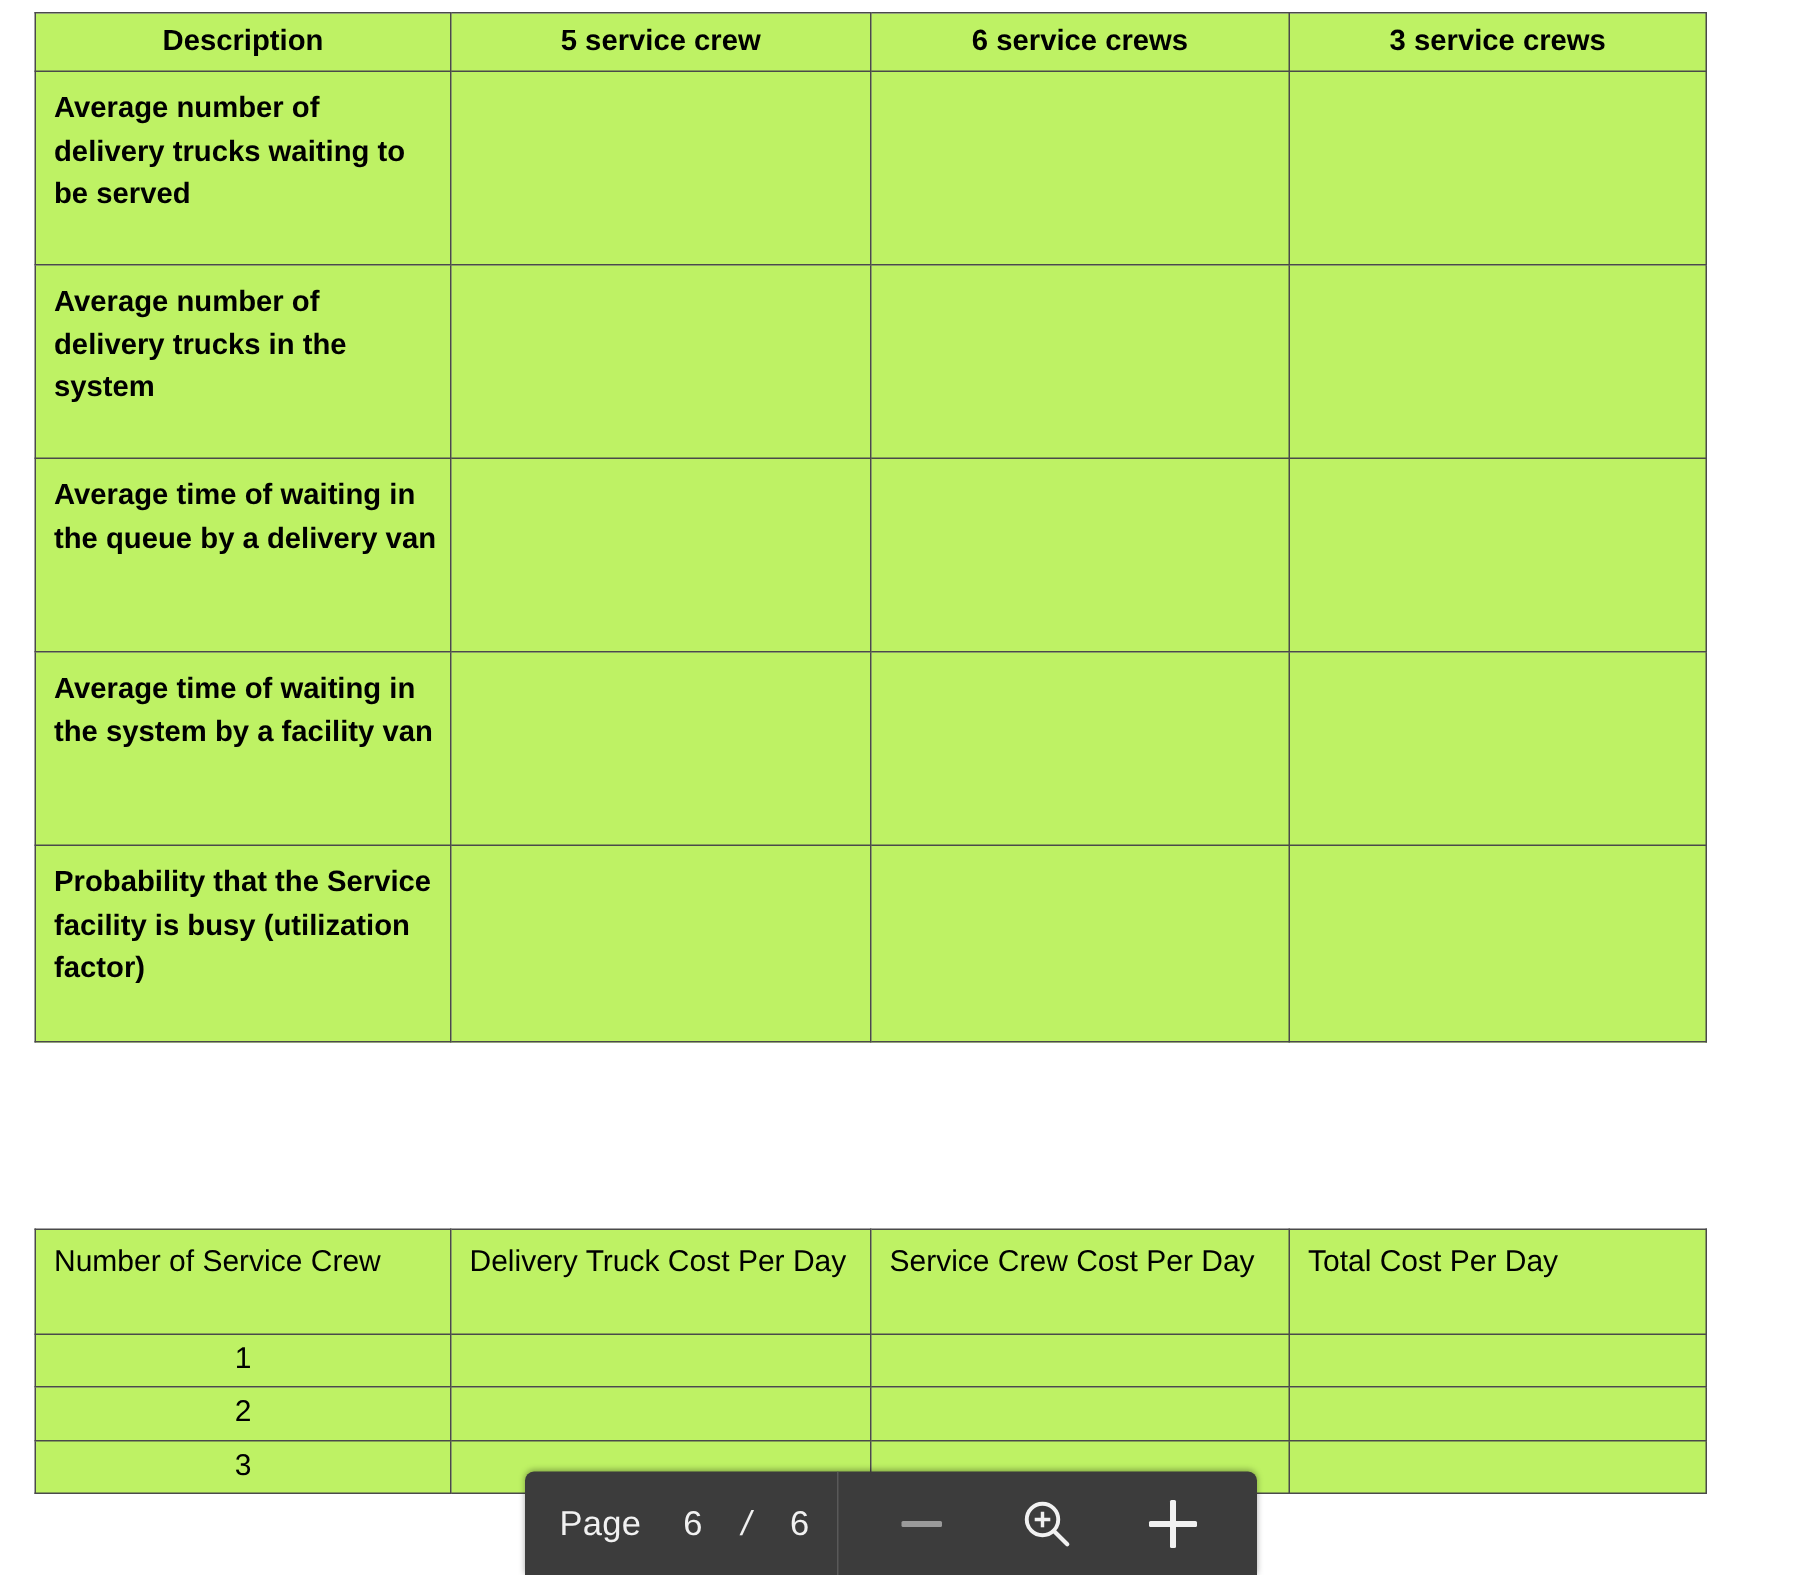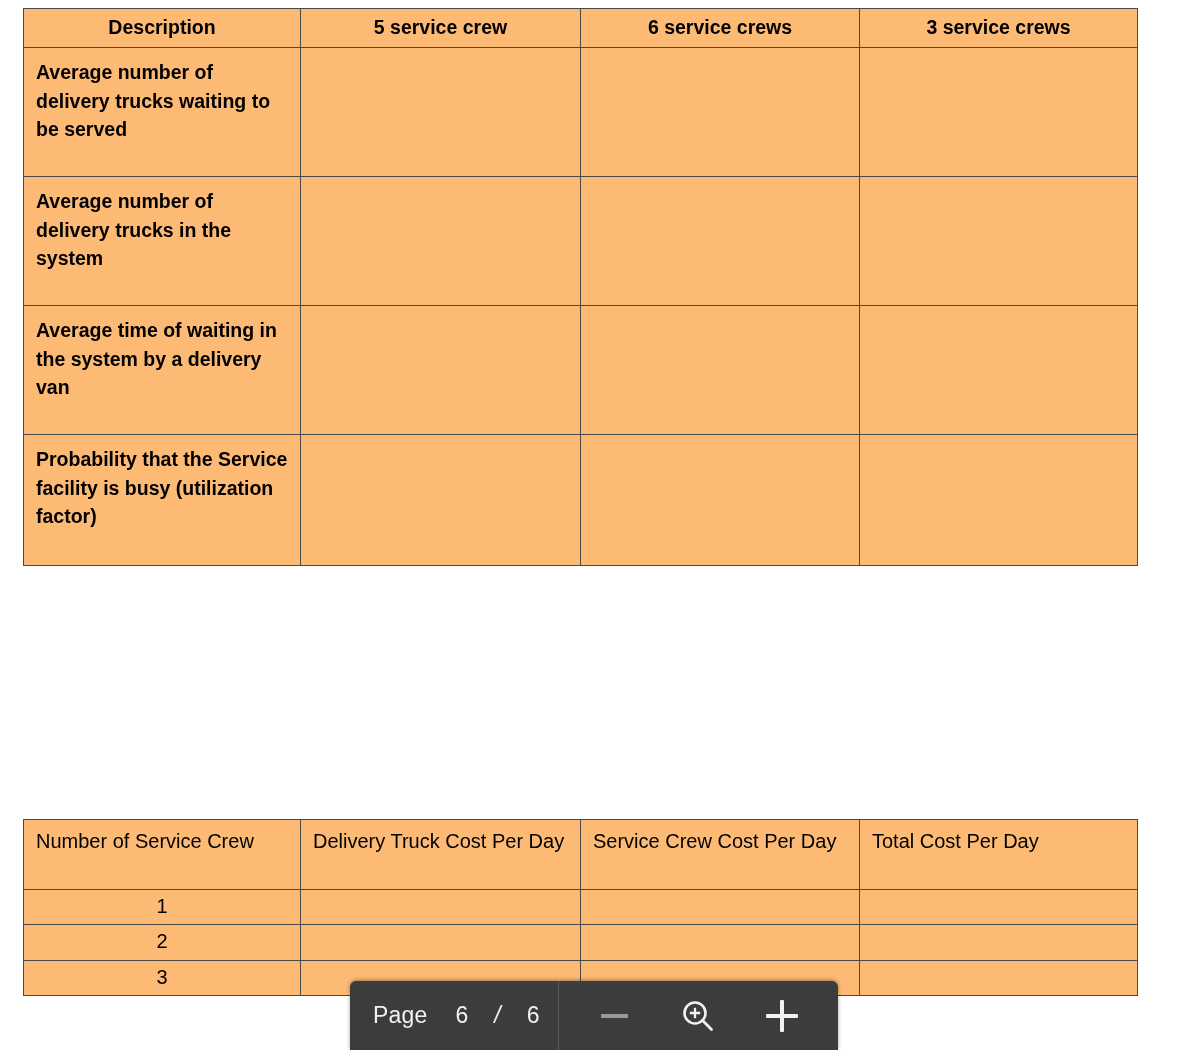--- a/index.html
+++ b/index.html
@@ -30,21 +30,21 @@
   .doc-table {
     position: absolute;
     border-collapse: collapse;
     table-layout: fixed;
     background: #ffffff;
   }
   .doc-table td, .doc-table th {
     border: 1.6px solid #4a4a4a;
     padding: 0;
     vertical-align: top;
-    background: #fdba74;
+    background: #bef264;
   }
 
   
   #metrics-table {
     left: 23px;
     top: 8px;
     width: 1114px;
   }
   #metrics-table th,
   #metrics-table td {
@@ -226,21 +226,27 @@
         <td class="value-cell"></td>
         <td class="value-cell"></td>
       </tr>
       <tr>
         <td class="desc-cell">Average number of delivery trucks in the system</td>
         <td class="value-cell"></td>
         <td class="value-cell"></td>
         <td class="value-cell"></td>
       </tr>
       <tr>
-        <td class="desc-cell">Average time of waiting in the system by a delivery van</td>
+        <td class="desc-cell">Average time of waiting in the queue by a delivery van</td>
+        <td class="value-cell"></td>
+        <td class="value-cell"></td>
+        <td class="value-cell"></td>
+      </tr>
+      <tr>
+        <td class="desc-cell">Average time of waiting in the system by a facility van</td>
         <td class="value-cell"></td>
         <td class="value-cell"></td>
         <td class="value-cell"></td>
       </tr>
       <tr class="tall">
         <td class="desc-cell">Probability that the Service facility is busy (utilization factor)</td>
         <td class="value-cell"></td>
         <td class="value-cell"></td>
         <td class="value-cell"></td>
       </tr>

